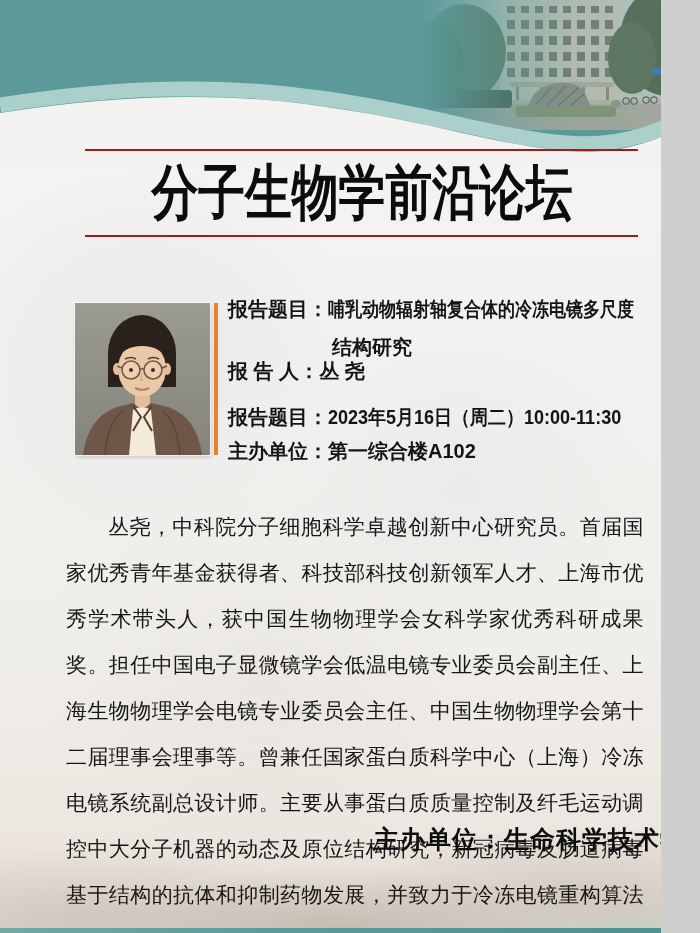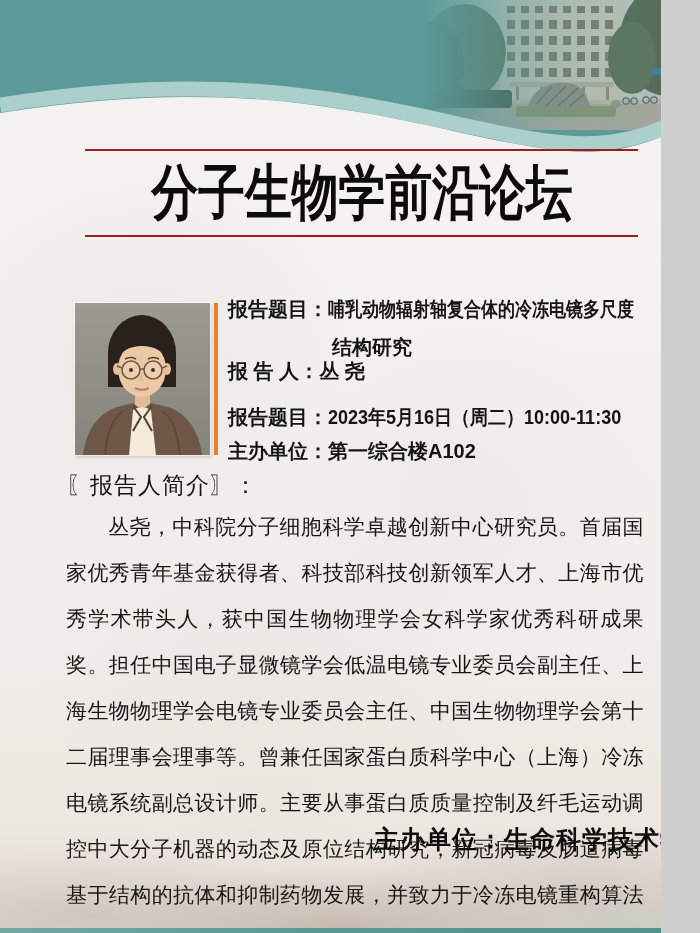--- a/index.html
+++ b/index.html
@@ -185,20 +185,19 @@
       <span class="ilabel">报 告 人：</span><span>丛 尧</span>
     </div>
     <div class="info-row row-time">
       <span class="ilabel">报告题目：</span><span class="cond-time">2023年5月16日（周二）10:00-11:30</span>
     </div>
     <div class="info-row row-venue">
       <span class="ilabel">主办单位：</span><span>第一综合楼A102</span>
     </div>
   </div>
 
-  <div class="bio-heading">〖报告人简介〗：</div>
   <div class="bio-text">丛尧，中科院分子细胞科学卓越创新中心研究员。首届国家优秀青年基金获得者、科技部科技创新领军人才、上海市优秀学术带头人，获中国生物物理学会女科学家优秀科研成果奖。担任中国电子显微镜学会低温电镜专业委员会副主任、上海生物物理学会电镜专业委员会主任、中国生物物理学会第十二届理事会理事等。曾兼任国家蛋白质科学中心（上海）冷冻电镜系统副总设计师。主要从事蛋白质质量控制及纤毛运动调控中大分子机器的动态及原位结构研究，新冠病毒及肠道病毒基于结构的抗体和抑制药物发展，并致力于冷冻电镜重构算法及亚基定位等新方法的发展，取得了一系列创新性研究成果。</div>
 
   <div class="mist"></div>
   <div class="organizer">主办单位：生命科学技术学院</div>
   <div class="bottom-bar"></div>
 
 </div>
 
 </body></html>

